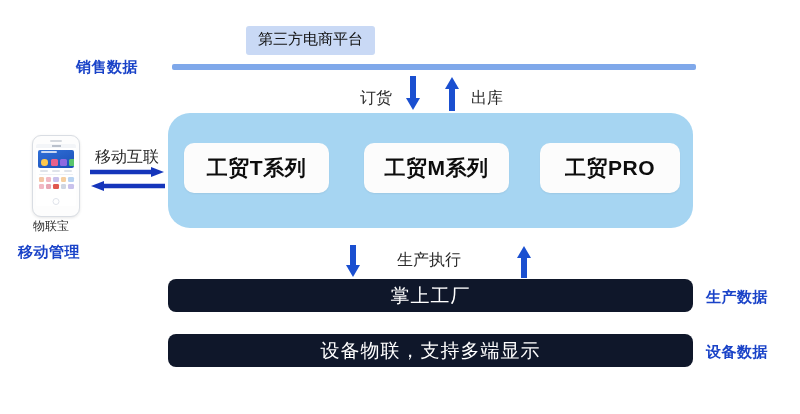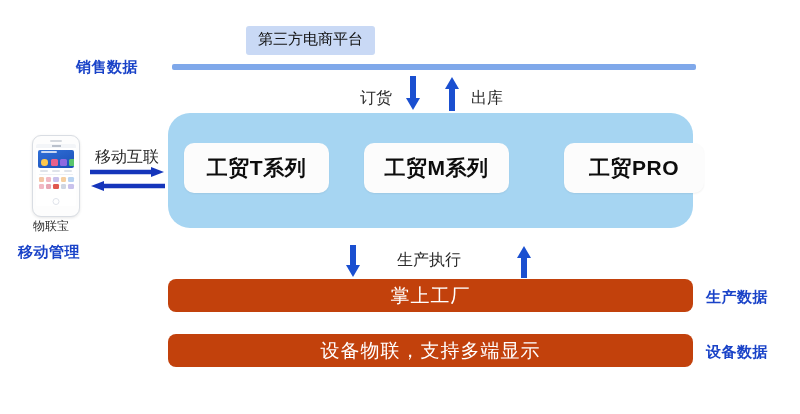--- a/index.html
+++ b/index.html
@@ -72,21 +72,21 @@
     color: #0d0d0d;
     font-weight: bold;
     font-size: 21px;
     letter-spacing: 0.5px;
     white-space: nowrap;
     box-shadow: 0 1px 2px rgba(0,0,0,0.06);
   }
 
   
   .blue-bar {
-    background: #c2410c;
+    background: #0f172a;
     border-radius: 8px;
     display: flex;
     align-items: center;
     justify-content: center;
     color: #ffffff;
     font-size: 19px;
     letter-spacing: 1px;
     white-space: nowrap;
   }
 
@@ -214,21 +214,21 @@
   </svg>
 
   <div class="abs small-note" style="left:471px; top:88px;">出库</div>
 
   <div class="abs product-panel" style="left:168px; top:113px; width:525px; height:115px;">
 
     <div class="abs product-box" style="left:16px; top:30px; width:145px; height:50px;">工贸T系列</div>
 
     <div class="abs product-box" style="left:196px; top:30px; width:145px; height:50px;">工贸M系列</div>
 
-    <div class="abs product-box" style="left:372px; top:30px; width:140px; height:50px;margin-left:24px;">工贸PRO</div>
+    <div class="abs product-box" style="left:372px; top:30px; width:140px; height:50px;">工贸PRO</div>
   </div>
 
   <div class="abs phone-body" style="left:32px; top:135px; width:48px; height:82px;">
     <span class="phone-speaker"></span>
 
     <div class="phone-screen">
       <div class="phone-statusbar">
           <i></i>
         </div>
 

